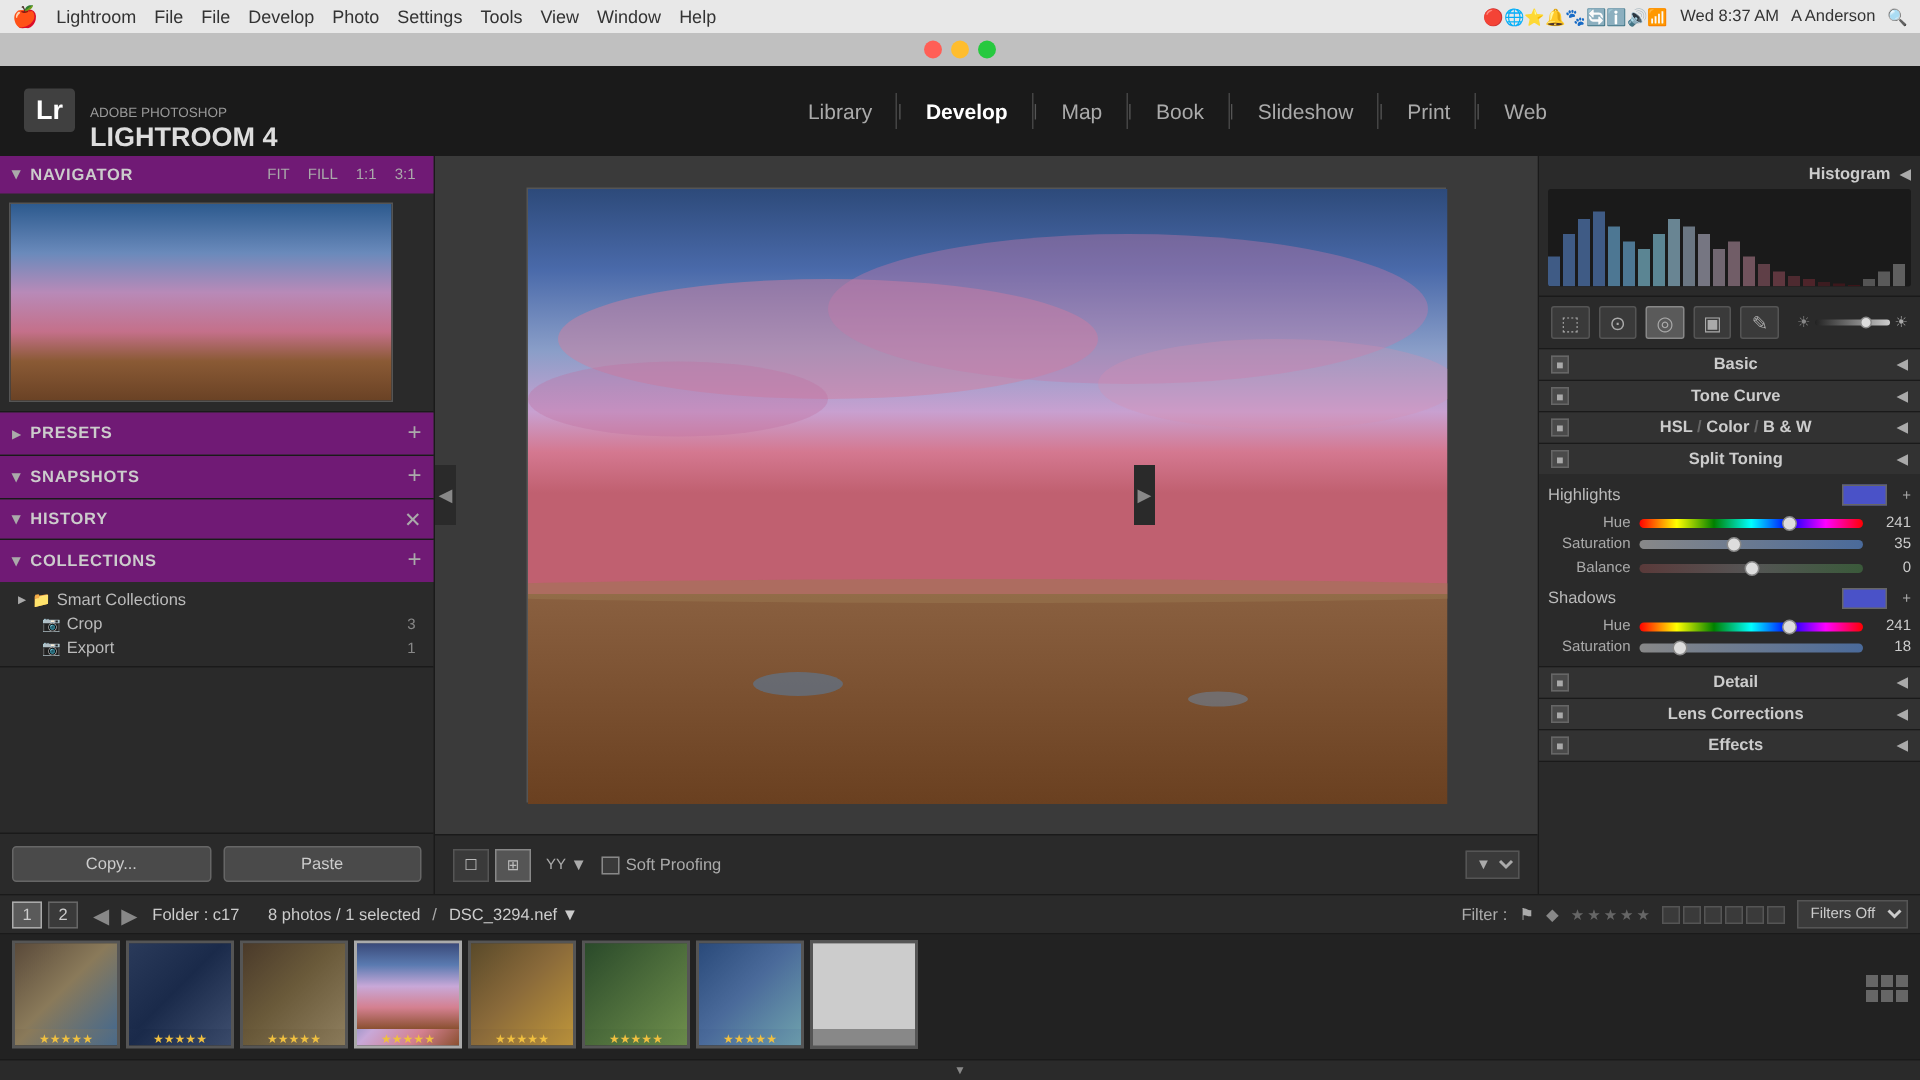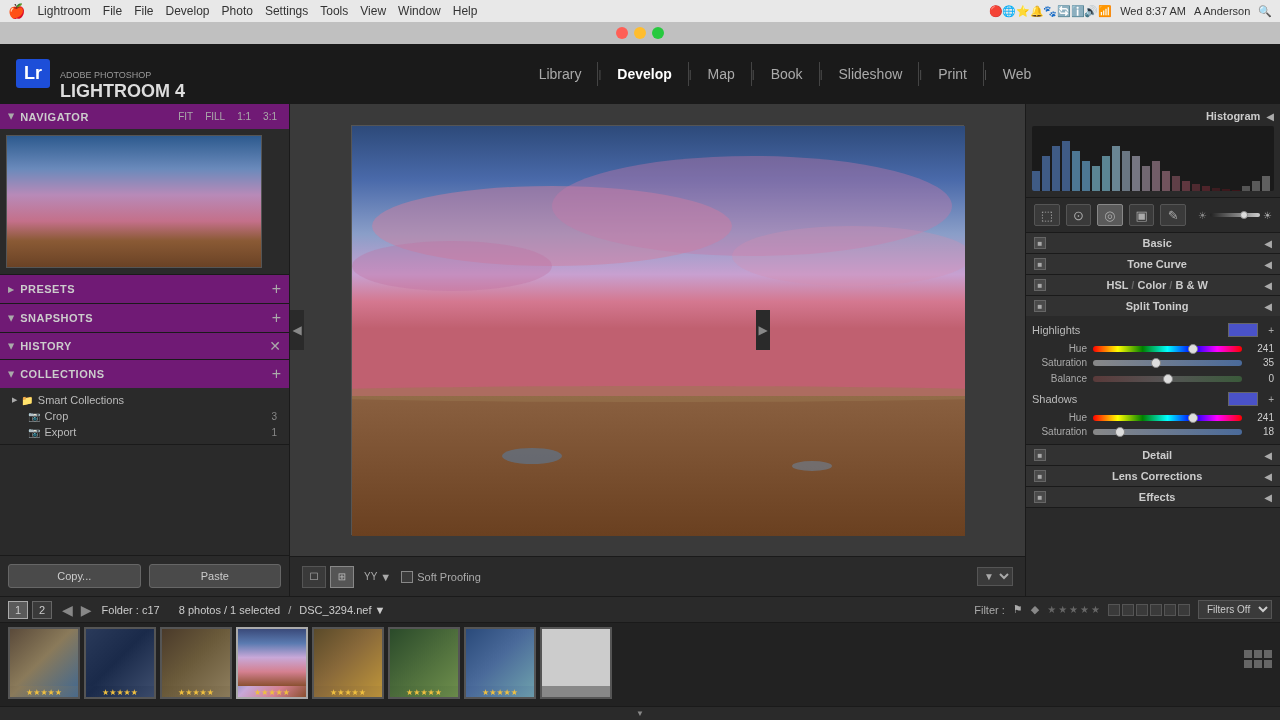--- a/index.html
+++ b/index.html
@@ -14,21 +14,21 @@
     .win-close { background: #ff5f56; }
     .win-min { background: #ffbd2e; }
     .win-max { background: #27c93f; }
 
     
     .title-bar { background: #c0c0c0; height: 22px; display: flex; align-items: center; justify-content: center; font-size: 12px; color: #444; flex-shrink: 0; }
 
     
     .app-header { background: #1a1a1a; height: 60px; display: flex; align-items: center; flex-shrink: 0; }
     .lr-brand { display: flex; align-items: center; padding: 0 16px; gap: 10px; min-width: 290px; }
-    .lr-icon { background: #1d4ed8; color: white; font-weight: bold; font-size: 18px; padding: 4px 8px; border-radius: 3px; }
+    .lr-icon { background: #404040; color: white; font-weight: bold; font-size: 18px; padding: 4px 8px; border-radius: 3px; }
     .lr-title { color: #ccc; font-size: 12px; line-height: 1.2; }
     .lr-title .adobe { font-size: 9px; color: #999; text-transform: uppercase; margin-top: 24px; }
     .lr-title .product { font-size: 18px; font-weight: bold; color: #ddd; }
     .app-nav { display: flex; align-items: center; justify-content: center; flex: 1; gap: 0; }
     .nav-item { color: #aaa; padding: 4px 16px; font-size: 14px; cursor: pointer; border-right: 1px solid #444; }
     .nav-item:last-child { border-right: none; }
     .nav-item.active { color: #fff; font-weight: bold; }
 
     
     .main-layout { display: flex; flex: 1; overflow: hidden; }

